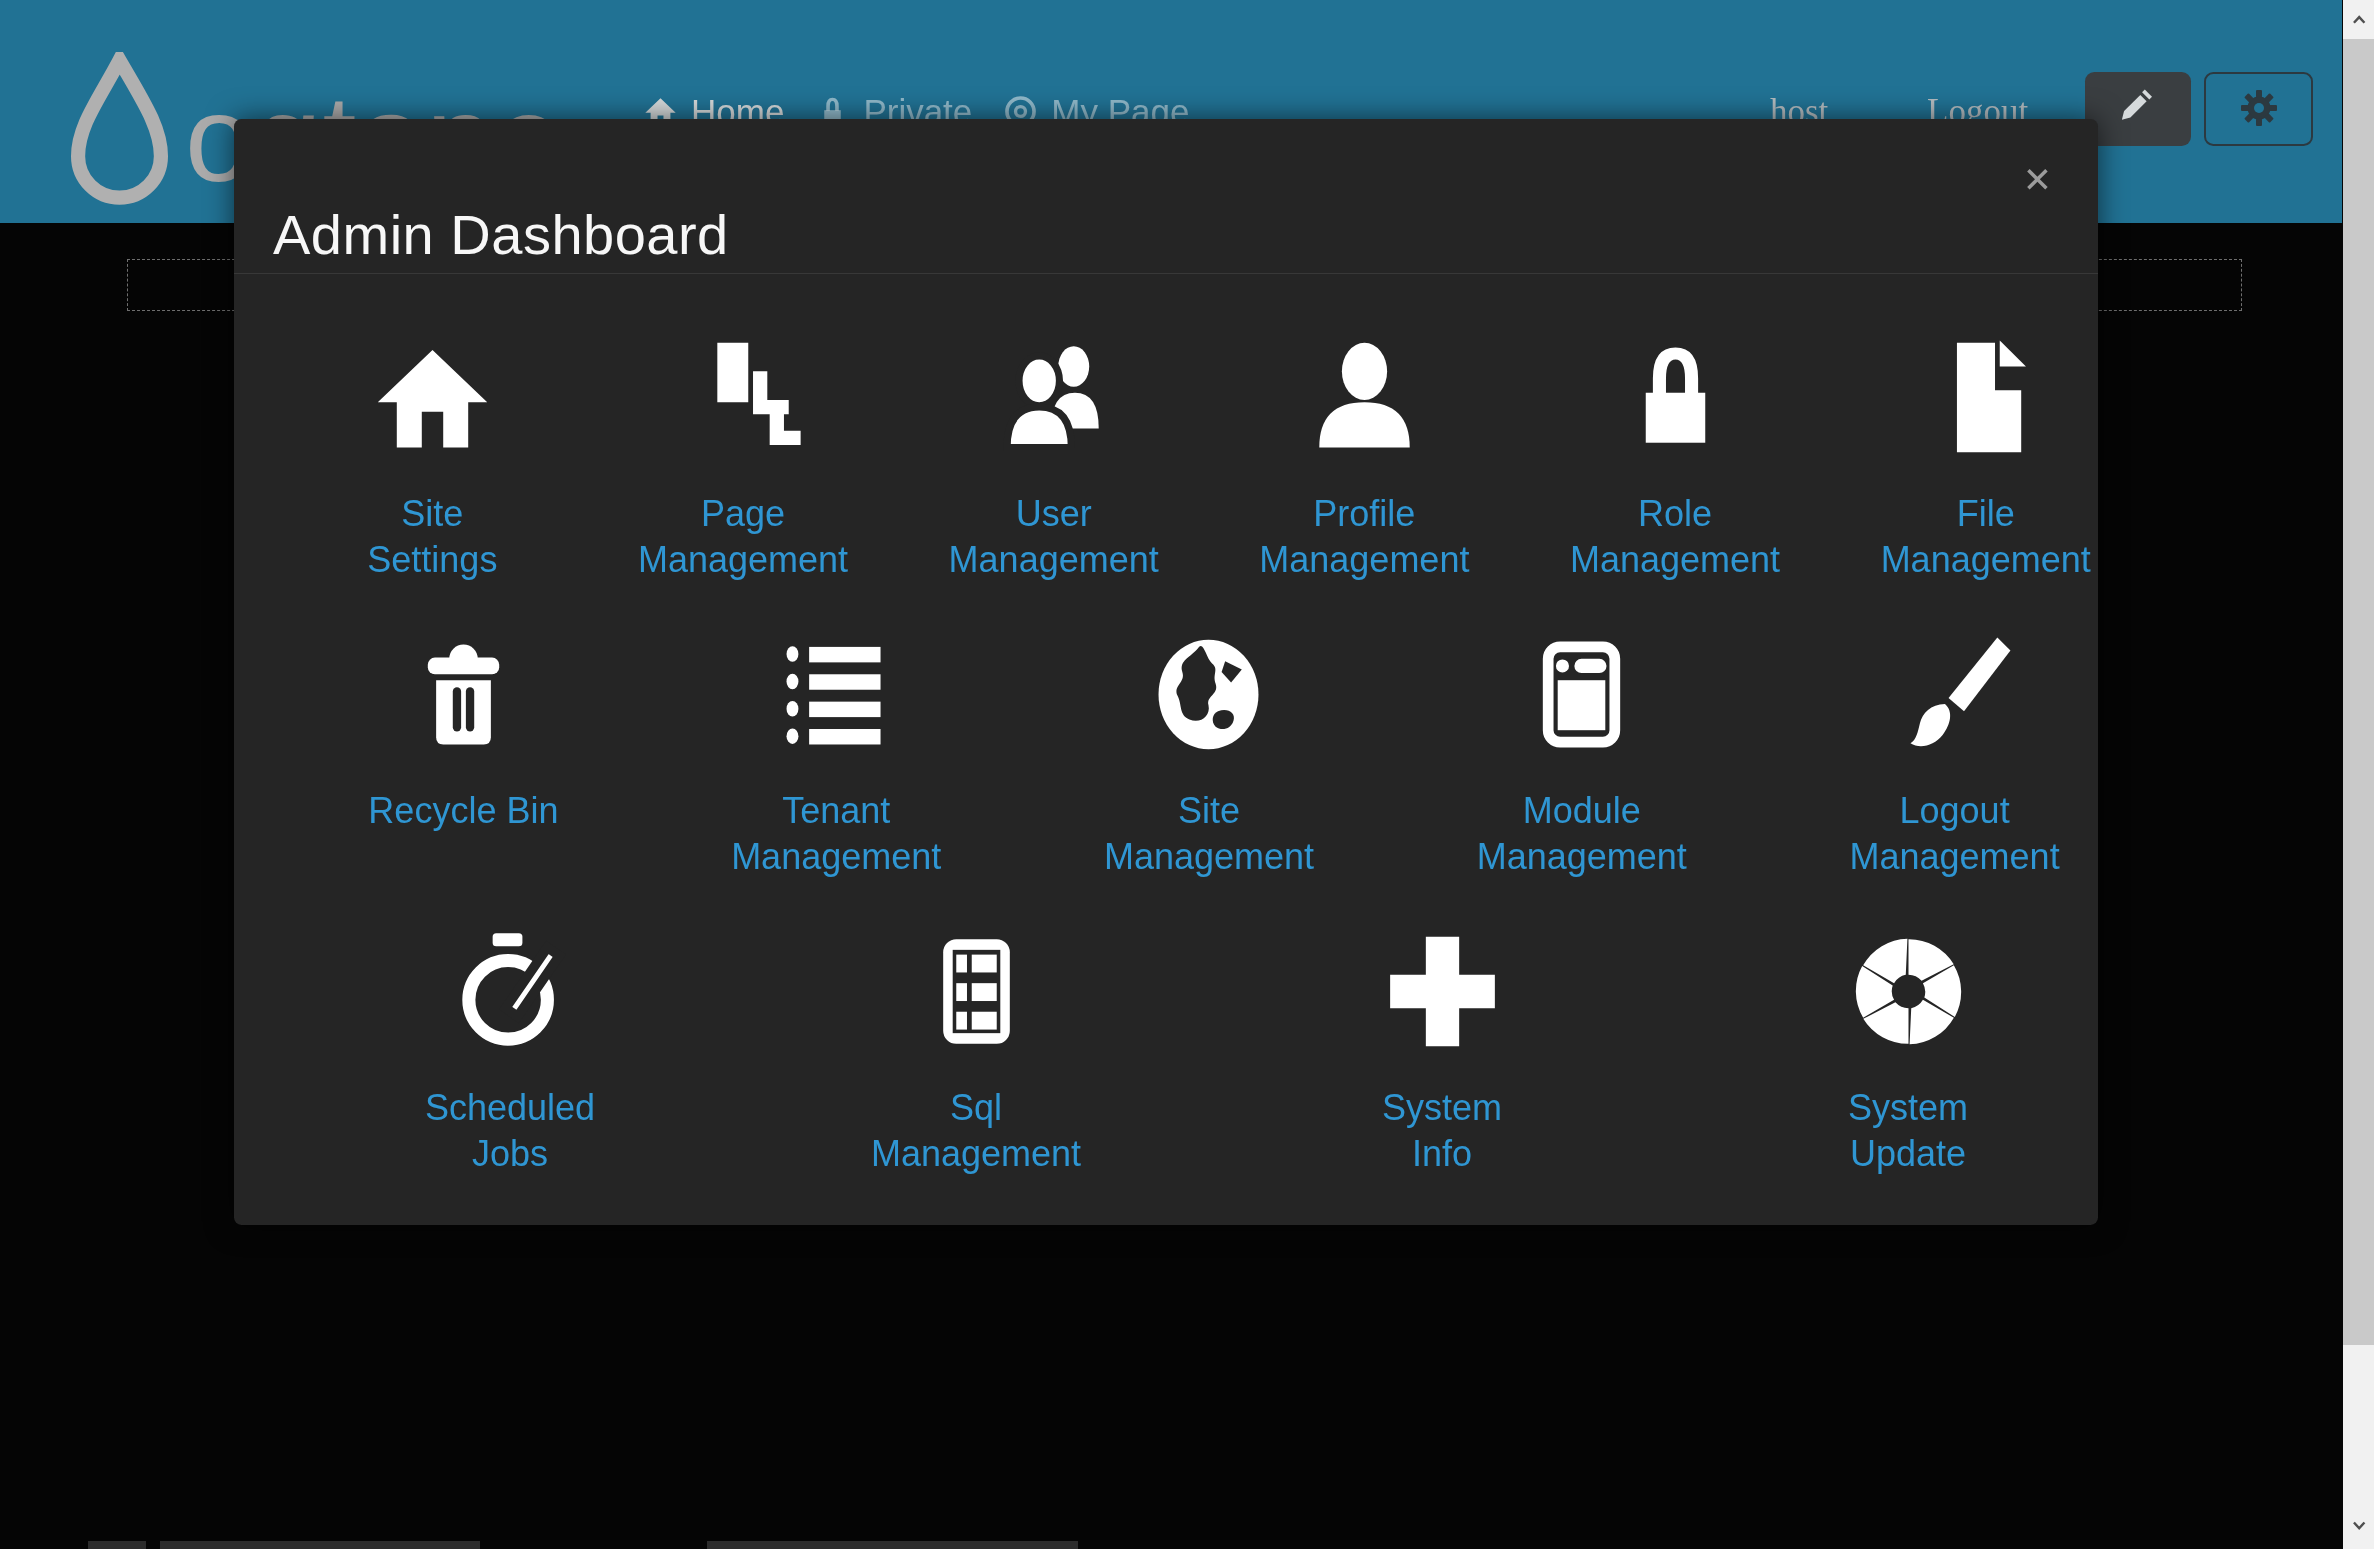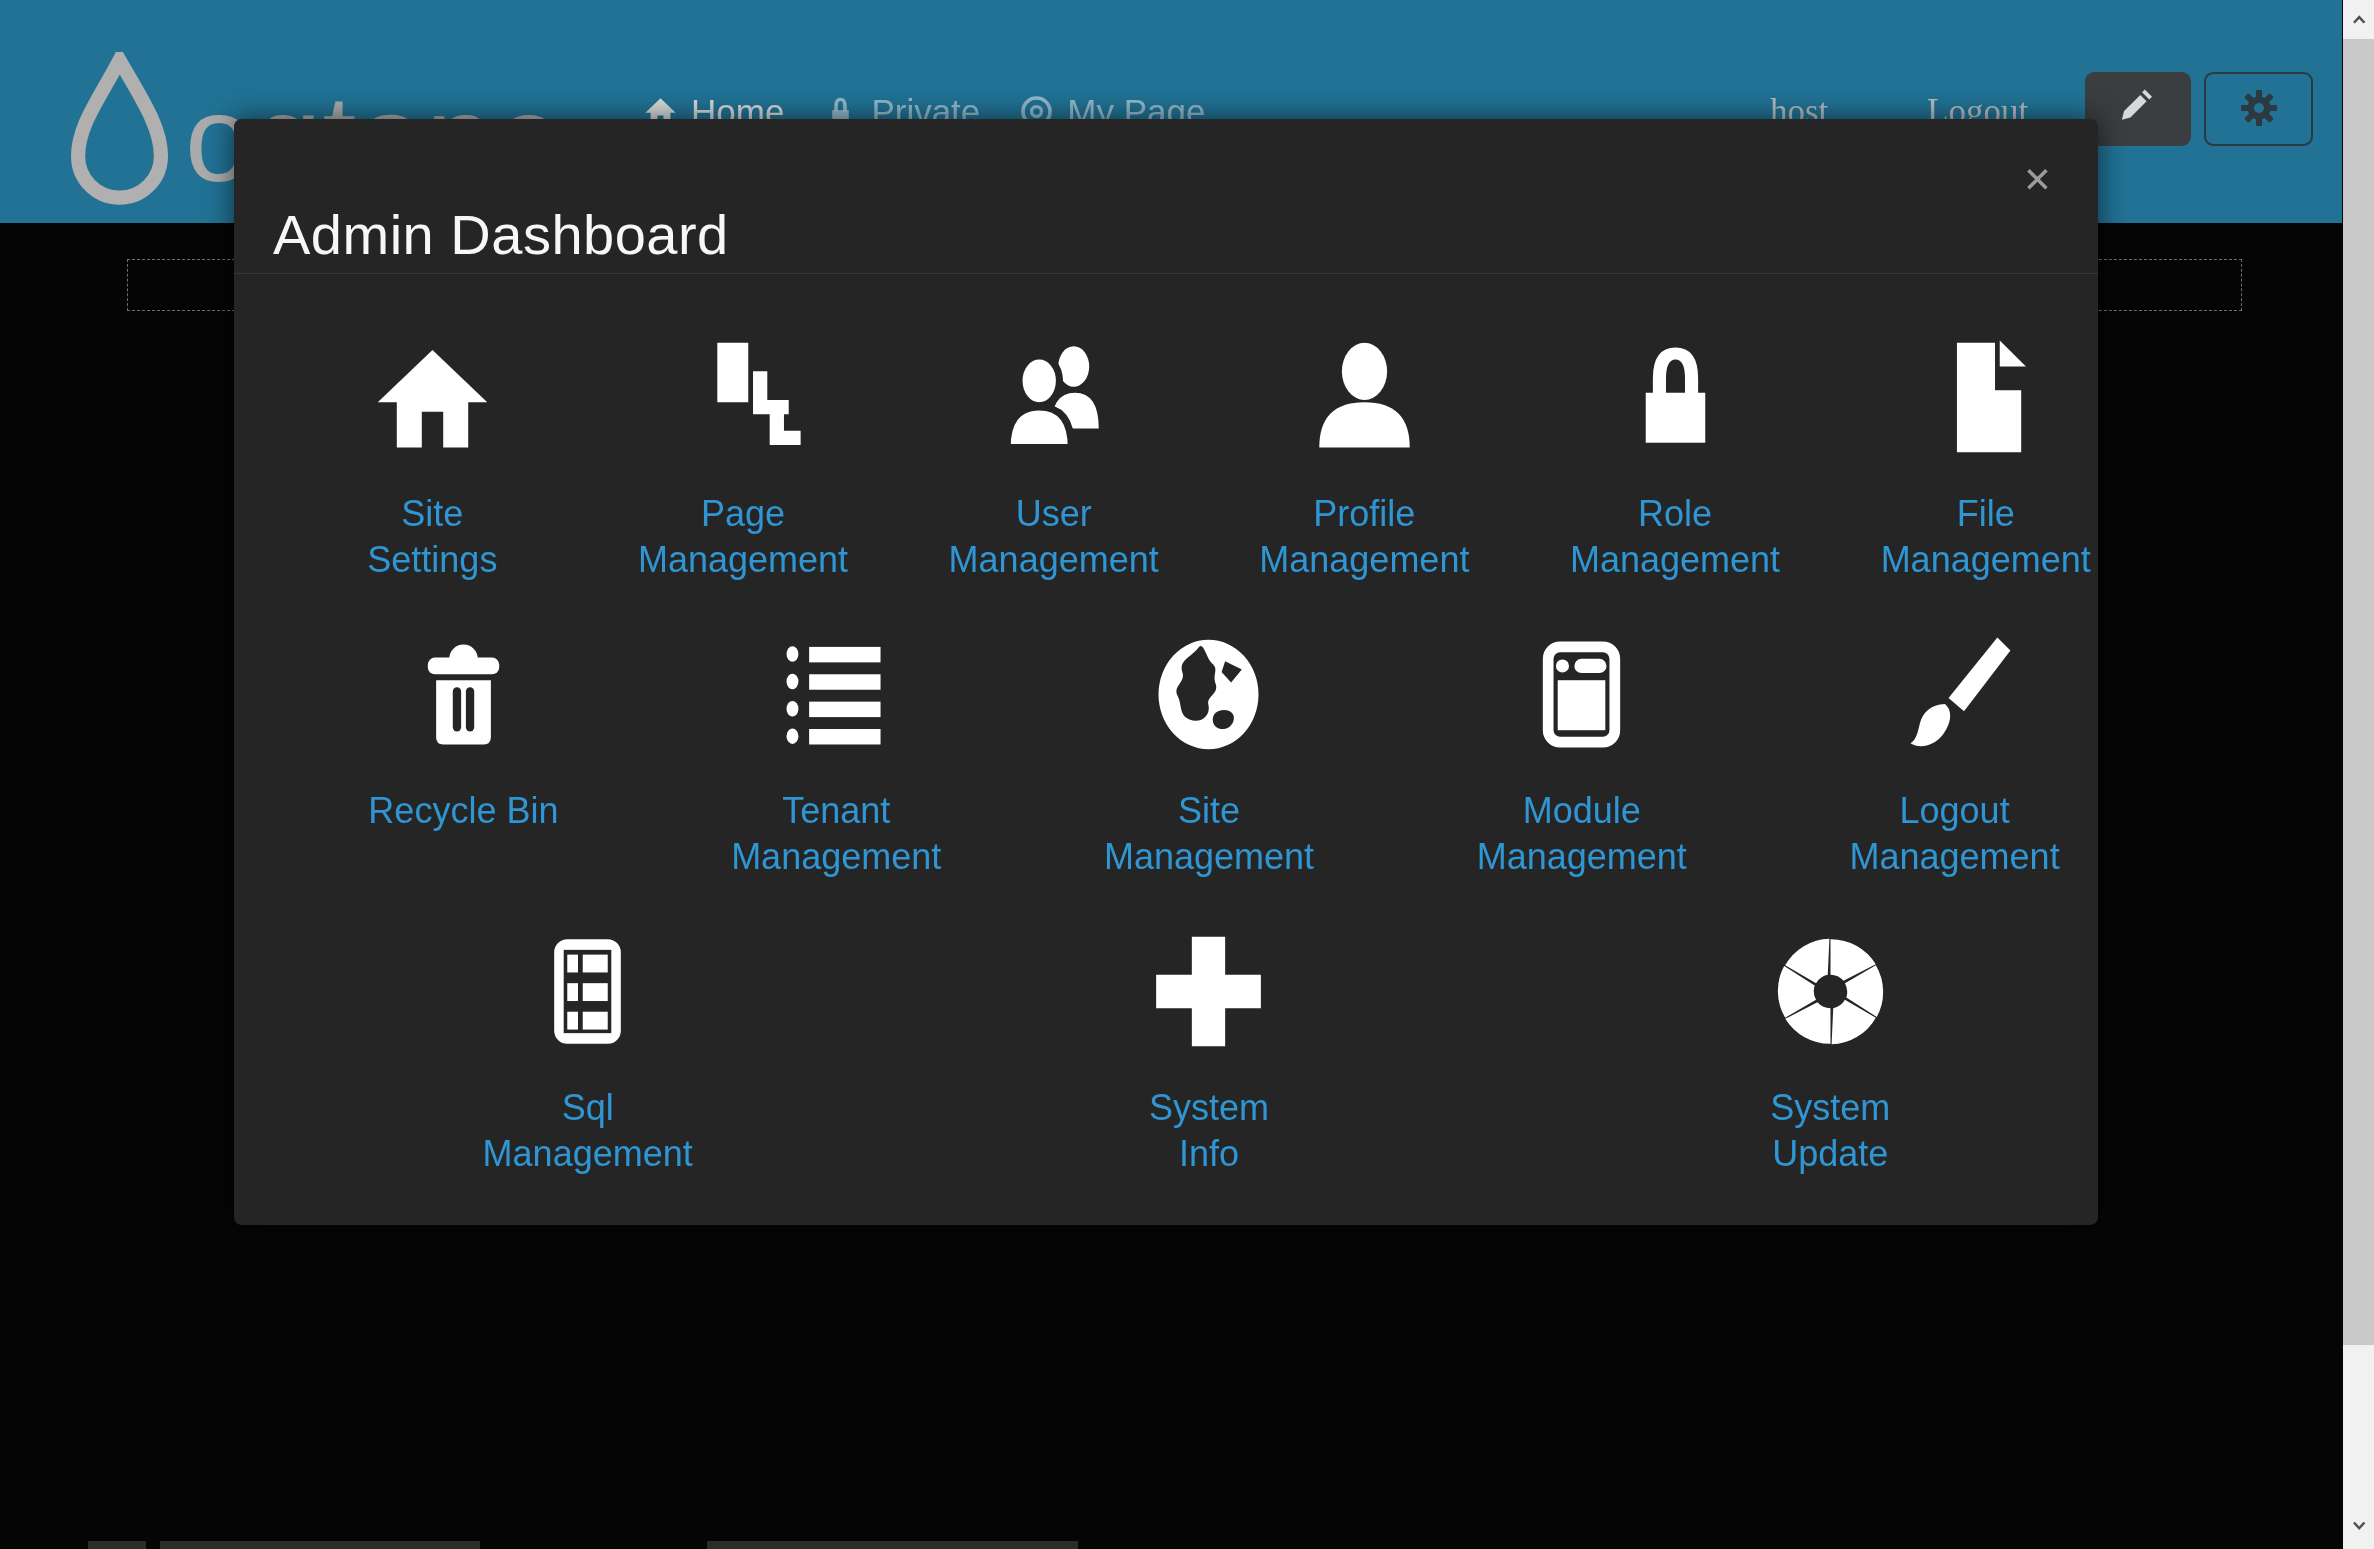--- a/index.html
+++ b/index.html
@@ -7,21 +7,21 @@
     width:2375px;height:1549px;position:relative;overflow:hidden;
     font-family:"Liberation Sans","DejaVu Sans",sans-serif;
     -webkit-font-smoothing:antialiased;
   }
   
   .topbar{position:absolute;left:0;top:0;width:2342px;height:223px;background:#217294;z-index:1;}
   .brand{position:absolute;left:65px;top:52px;display:flex;align-items:flex-start;color:#b0b0b0;cursor:pointer;}
   .brand .drop svg{width:109px;height:156px;}
   .brand .brand-text{font-size:122px;line-height:1;margin-left:11px;margin-top:26px;
     color:#ababab;letter-spacing:0.9px;font-weight:400;}
-  .nav{position:absolute;left:644px;top:0;height:223px;display:flex;align-items:center;gap:40px;z-index:1;text-align:center;}
+  .nav{position:absolute;left:644px;top:0;height:223px;display:flex;align-items:center;gap:32px;z-index:1;text-align:center;}
   .nav-item{display:flex;align-items:center;gap:14px;font-size:35px;color:rgba(255,255,255,0.5);cursor:pointer;}
   .nav-item.active{color:#d5d9da;}
   .nav-item svg{width:33px;height:33px;}
   .userlinks{position:absolute;top:0;height:223px;display:flex;align-items:center;font-size:35px;color:#b4bcc0;z-index:1;font-family:Liberation Serif, serif;}
   #host-link{left:1770px;}
   #logout-link{left:1927px;}
   .sqbtn{position:absolute;top:72px;height:74px;border-radius:9.3px;display:flex;align-items:center;justify-content:center;box-sizing:border-box;cursor:pointer;z-index:1;}
   #edit-btn{left:2085px;width:106px;background:#3a3e41;}
   #edit-btn svg{width:45px;height:45px;color:#d6dadc;}
   #settings-btn{left:2204px;width:109px;background:transparent;border:2.8px solid #2c3940;}
@@ -241,20 +241,30 @@
               <path d="M42 58 c7 6 5 17-2 26 c-7 9-19 12-27 7 c5-3 6-9 8-17 c2-8 9-16 21-16 z"></path>
             </svg>
           </div>
           <div class="tile-label"><span>Logout</span><br><span>Management</span></div>
         </div>
       </div>
       <div class="tile-row">
         <div class="tile">
           <div class="tile-icon">
             <svg viewBox="0 0 100 100" fill="currentColor" xmlns="http://www.w3.org/2000/svg">
+              <rect x="35" y="1" width="25" height="11" rx="3"></rect>
+              <circle cx="48" cy="57" r="33" fill="none" stroke="currentColor" stroke-width="11"></circle>
+              <path d="M46 64 L81 13 l10 7 -35 51 z" stroke="#252525" stroke-width="8"></path>
+            </svg>
+          </div>
+          <div class="tile-label"><span>Scheduled</span><br><span>Jobs</span></div>
+        </div>
+        <div class="tile">
+          <div class="tile-icon">
+            <svg viewBox="0 0 100 100" fill="currentColor" xmlns="http://www.w3.org/2000/svg">
               <rect x="22" y="6" width="56" height="88" rx="11"></rect>
               <rect x="30" y="15" width="40" height="70" fill="#252525"></rect>
               <rect x="33" y="19" width="9" height="15"></rect>
               <rect x="33" y="43" width="9" height="15"></rect>
               <rect x="33" y="67" width="9" height="15"></rect>
               <rect x="46" y="19" width="21" height="15"></rect>
               <rect x="46" y="43" width="21" height="15"></rect>
               <rect x="46" y="67" width="21" height="15"></rect>
             </svg>
           </div>

